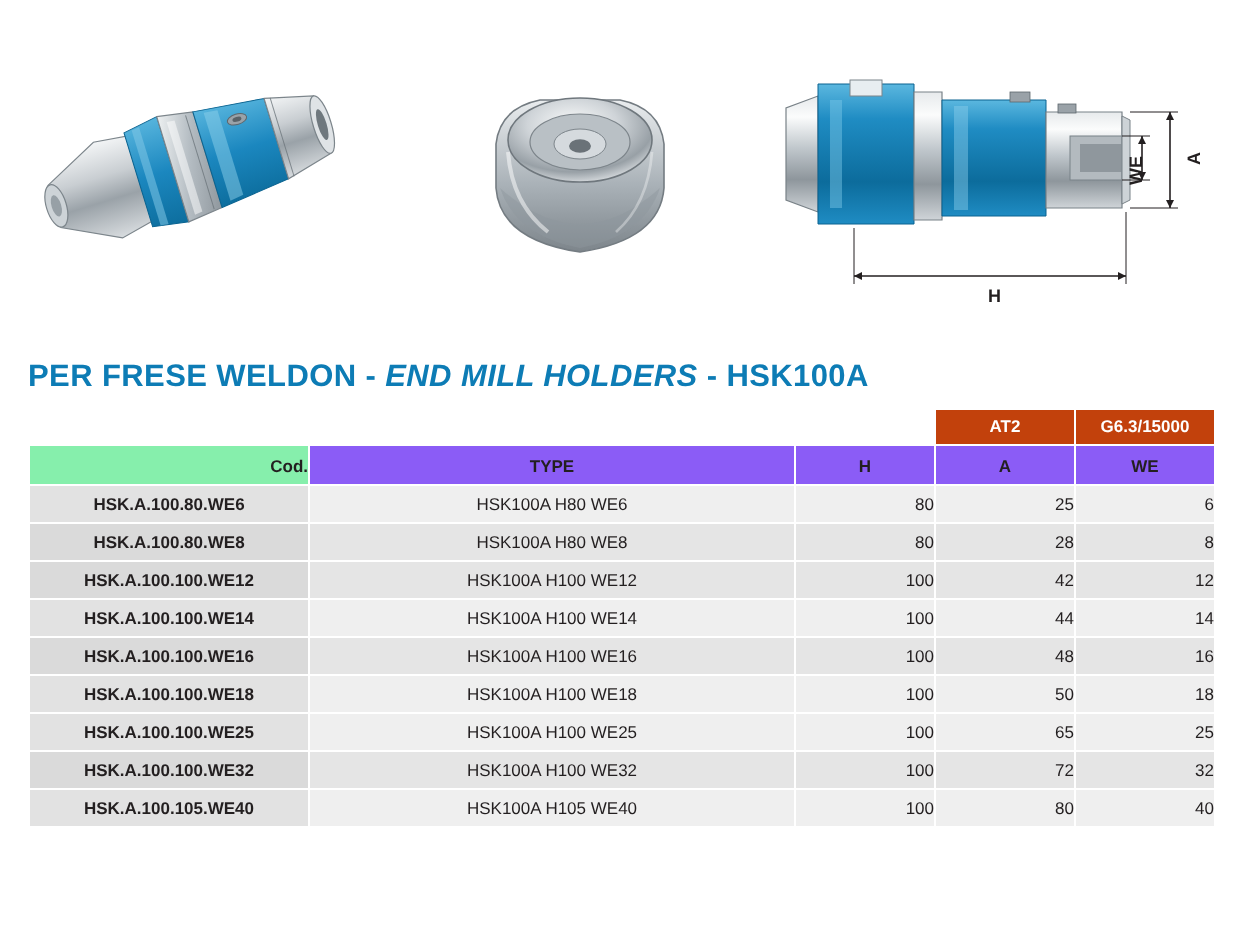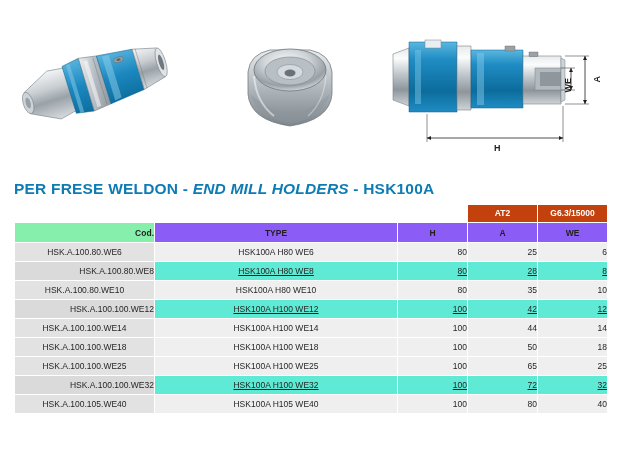--- a/index.html
+++ b/index.html
@@ -63,27 +63,27 @@
     font-size:9px;height:15px;line-height:15px;
     border:1px solid #ffffff;
   }
   .hdr td{
     background:#8b5cf6;color:#231f20;font-weight:bold;
     height:19px;font-size:9px;
   }
   .hdr td.dark{background:#86efac;text-align:right;}
   .row td{height:18px;}
   .row .cod{
-    background:#e2e2e2;color:#231f20;font-weight:normal;
+    background:#e2e2e2;color:#231f20;font-weight:bold;
     font-size:8.5px;text-align:center;
   }
   .row .type{background:#efefef;color:#231f20;font-size:8.5px;margin-left:25px;}
   .row .num{background:#efefef;color:#231f20;font-size:8.5px;text-align:right;}
-  .row.alt .cod{background:#dadada;text-align:right;}
-  .row.alt .type,.row.alt .num{background:#5eead4;text-decoration:underline;}
+  .row.alt .cod{background:#dadada;}
+  .row.alt .type,.row.alt .num{background:#e5e5e5;}
 </style>
 </head>
 <body>
 
 <div class="page">
 
   <div class="illus">
 
     <svg class="abs iso" viewBox="0 0 175 108" xmlns="http://www.w3.org/2000/svg">
       <defs>
@@ -258,41 +258,41 @@
         <td class="num">25</td>
         <td class="num">6</td>
       </tr>
       <tr class="row alt">
         <td class="cod">HSK.A.100.80.WE8</td>
         <td class="type">HSK100A H80 WE8</td>
         <td class="num">80</td>
         <td class="num">28</td>
         <td class="num">8</td>
       </tr>
-      <tr class="row">
-        <td class="cod">HSK.A.100.80.WE10</td>
-        <td class="type">HSK100A H80 WE10</td>
-        <td class="num">80</td>
-        <td class="num">35</td>
-        <td class="num">10</td>
-      </tr>
       <tr class="row alt">
         <td class="cod">HSK.A.100.100.WE12</td>
         <td class="type">HSK100A H100 WE12</td>
         <td class="num">100</td>
         <td class="num">42</td>
         <td class="num">12</td>
       </tr>
       <tr class="row">
         <td class="cod">HSK.A.100.100.WE14</td>
         <td class="type">HSK100A H100 WE14</td>
         <td class="num">100</td>
         <td class="num">44</td>
         <td class="num">14</td>
       </tr>
+      <tr class="row alt">
+        <td class="cod">HSK.A.100.100.WE16</td>
+        <td class="type">HSK100A H100 WE16</td>
+        <td class="num">100</td>
+        <td class="num">48</td>
+        <td class="num">16</td>
+      </tr>
       <tr class="row">
         <td class="cod">HSK.A.100.100.WE18</td>
         <td class="type">HSK100A H100 WE18</td>
         <td class="num">100</td>
         <td class="num">50</td>
         <td class="num">18</td>
       </tr>
       <tr class="row">
         <td class="cod">HSK.A.100.100.WE25</td>
         <td class="type">HSK100A H100 WE25</td>

